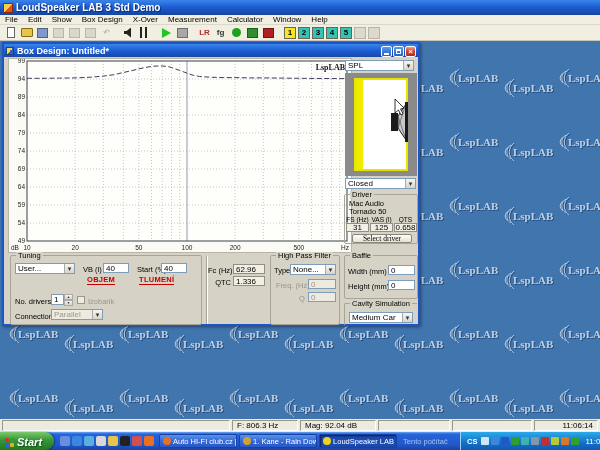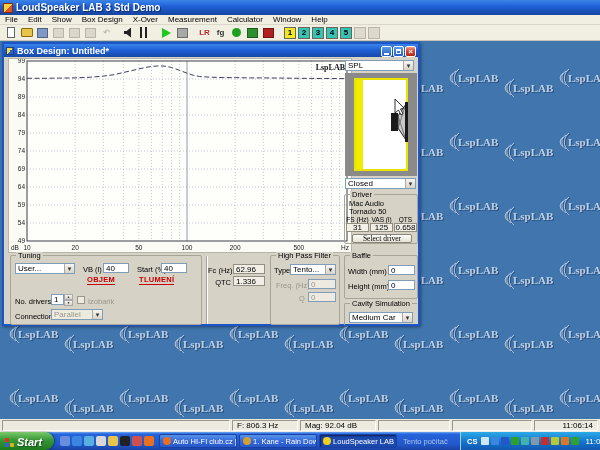--- a/index.html
+++ b/index.html
@@ -1270,21 +1270,21 @@
         <span class="etch-v" style="left:202px;top:199px;height:68px;"></span>
         <span class="lbl" style="left:204px;top:209px;width:23px;text-align:right;">Fc (Hz)</span>
         <span class="tbox ro" style="left:229px;top:207px;width:32px;">62.96</span>
         <span class="lbl" style="left:204px;top:221px;width:23px;text-align:right;">QTC</span>
         <span class="tbox ro" style="left:229px;top:219px;width:32px;">1.336</span>
 
         <div class="group" style="left:266px;top:198px;width:70px;height:70px;">
           <span class="group-title">High Pass Filter</span>
           <span class="lbl" style="left:3px;top:10px;">Type</span>
           <div class="combo" style="left:19px;top:8px;width:46px;">
-            <span>Tento...</span>
+            <span>None...</span>
             <span class="arrow"></span>
           </div>
           <span class="lbl dis" style="left:5px;top:25px;">Freq. (Hz)</span>
           <span class="tbox dis" style="left:37px;top:23px;width:28px;">0</span>
           <span class="lbl dis" style="left:28px;top:38px;">Q</span>
           <span class="tbox dis" style="left:37px;top:36px;width:28px;">0</span>
         </div>
 
         <div class="group" style="left:340px;top:198px;width:74px;height:44px;">
           <span class="group-title">Baffle</span>

